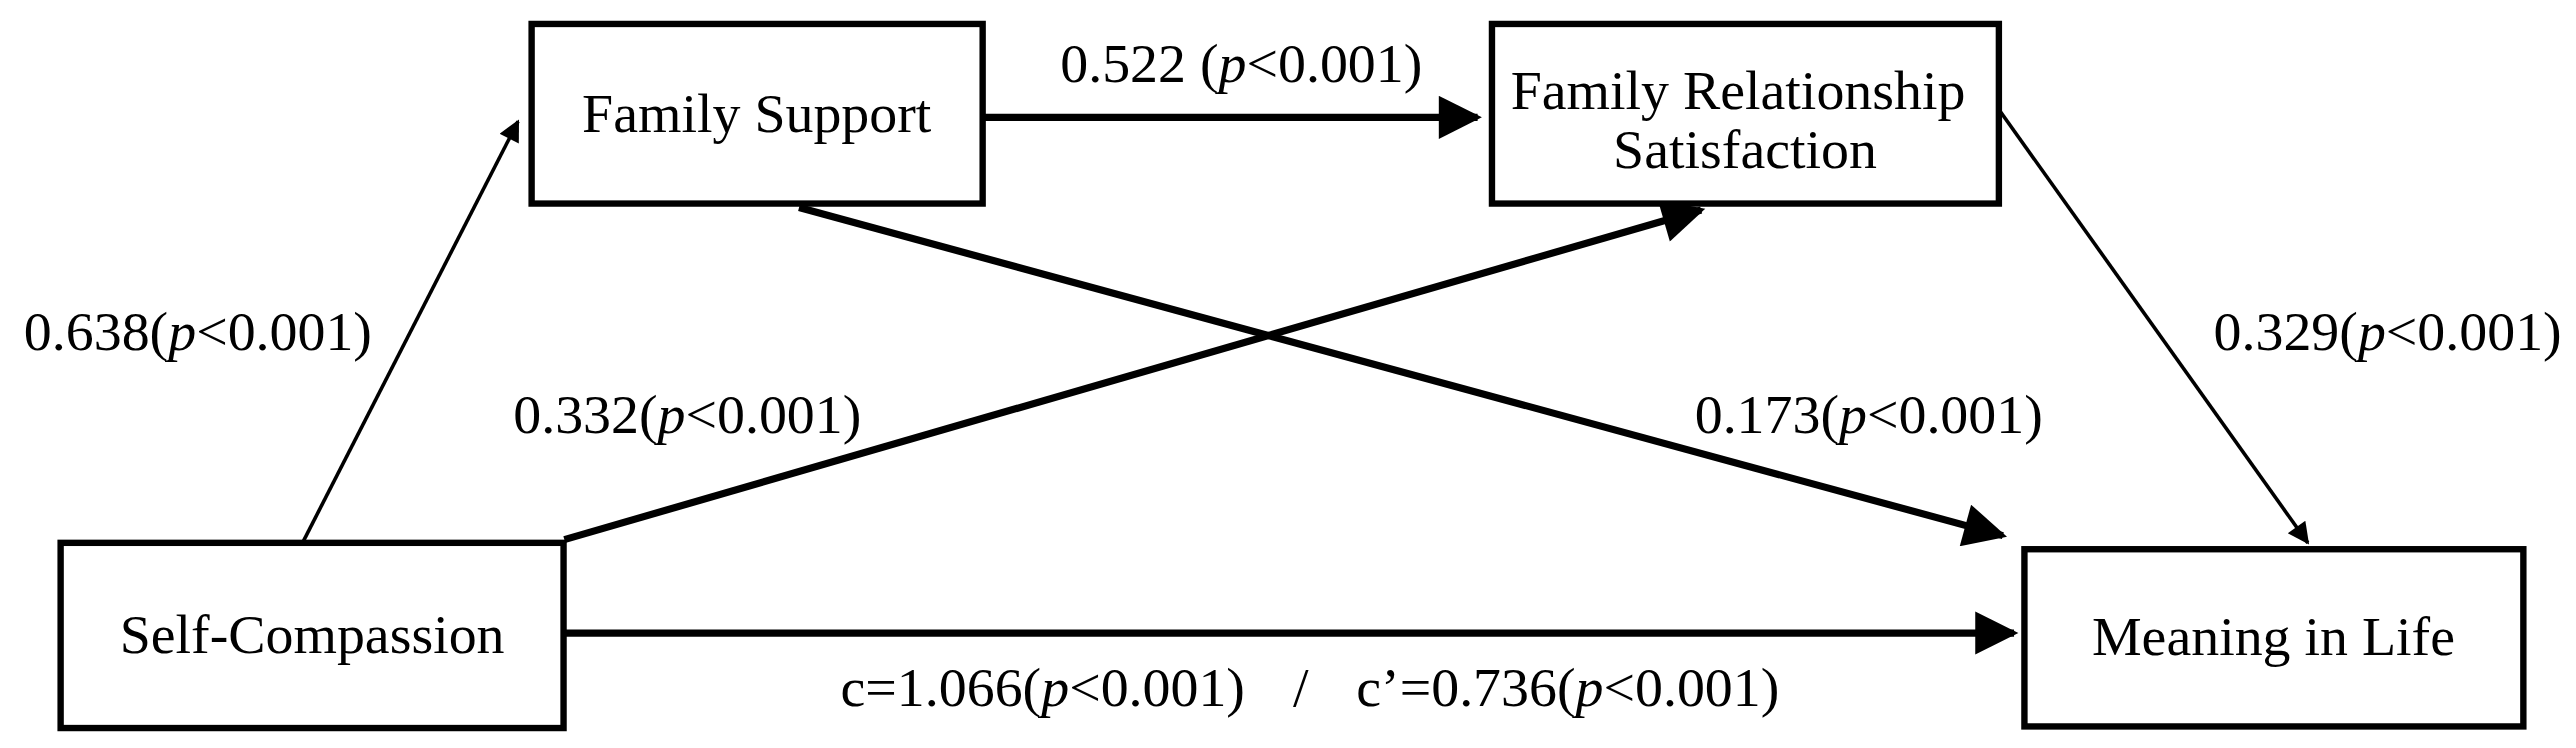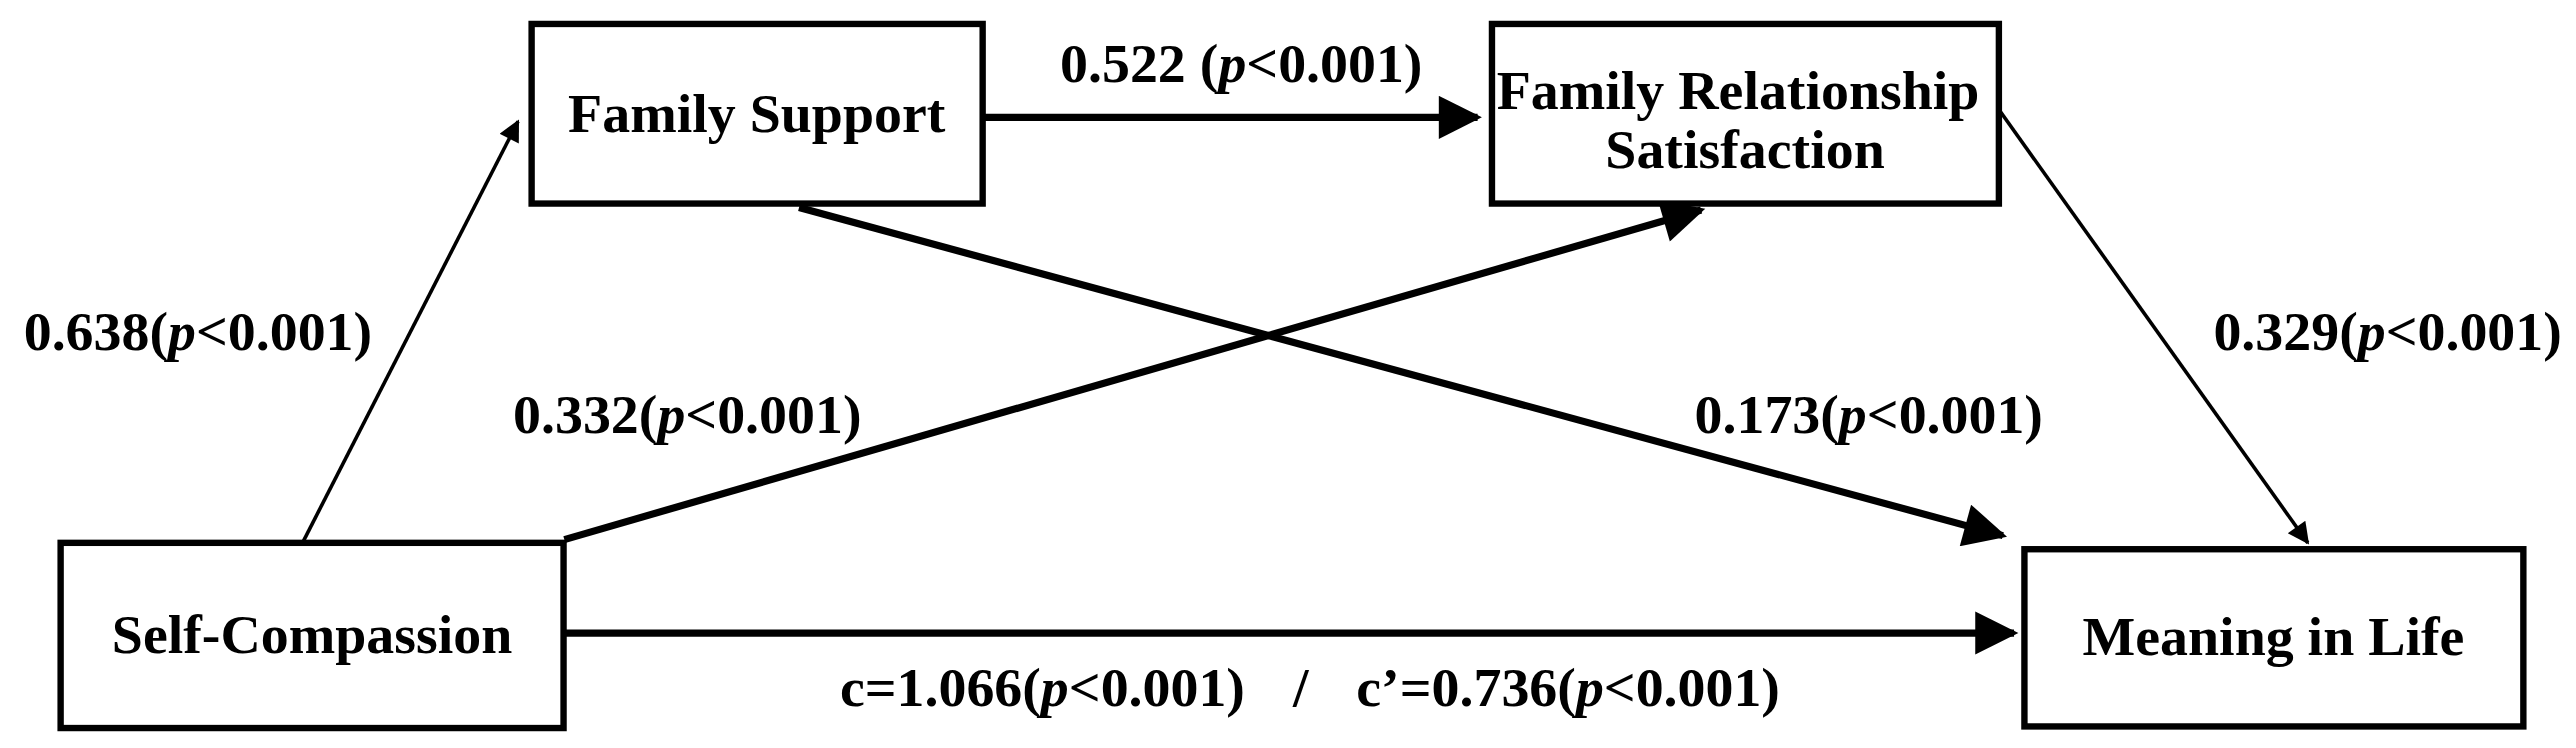--- a/index.html
+++ b/index.html
@@ -6,21 +6,20 @@
     margin: 0;
     padding: 0;
     background: #ffffff;
   }
   .canvas {
     position: relative;
     width: 2576px;
     height: 748px;
     background: #ffffff;
     overflow: hidden;
-    font-weight: bold;
   }
   svg { display: block; }
   .node-box {
     fill: #ffffff;
     stroke: #000000;
     stroke-width: 8;
   }
   .arrow-thick {
     stroke: #000000;
     stroke-width: 9;

